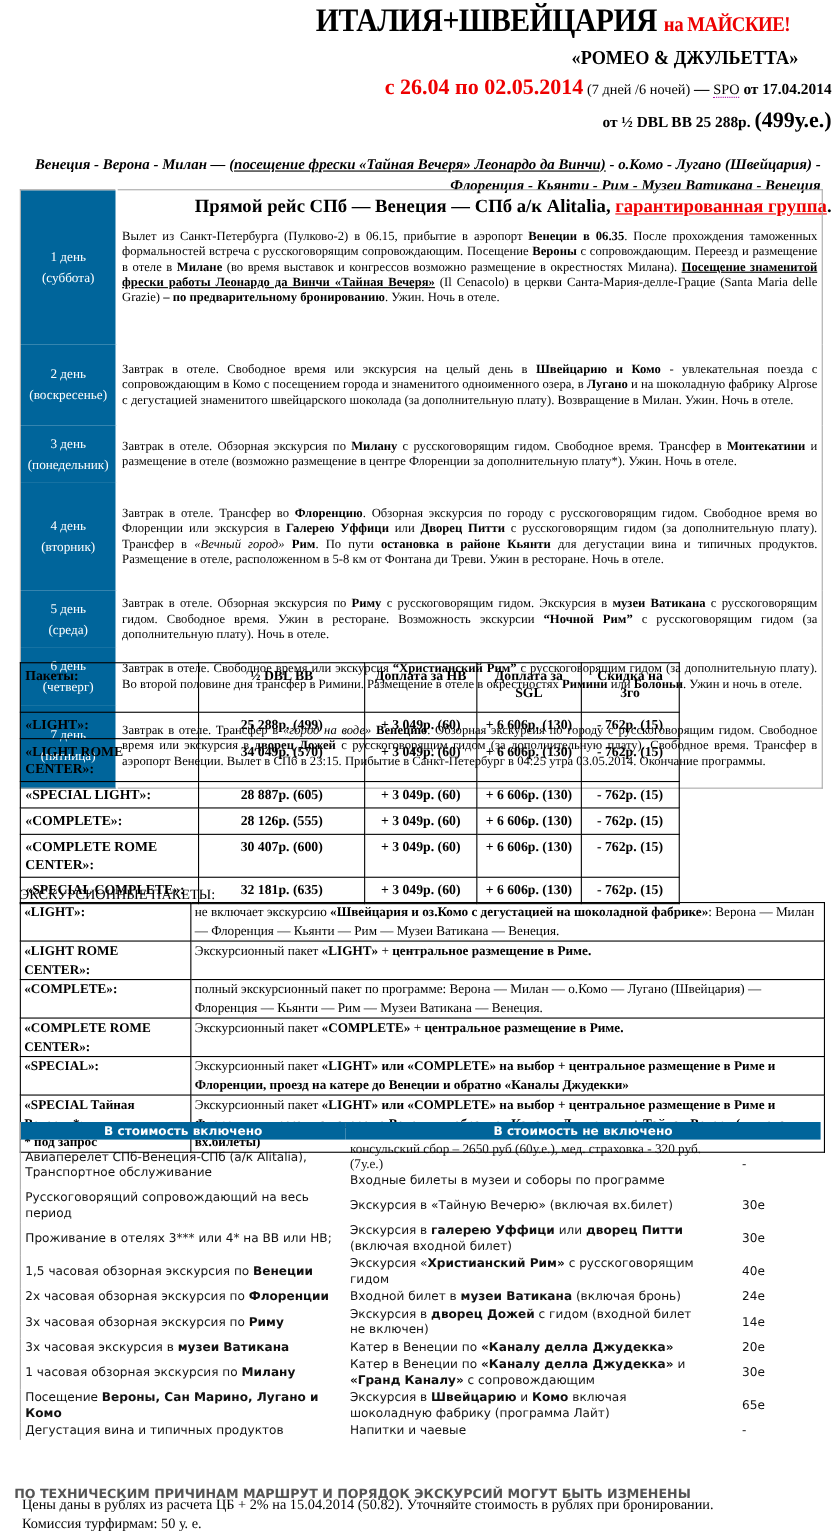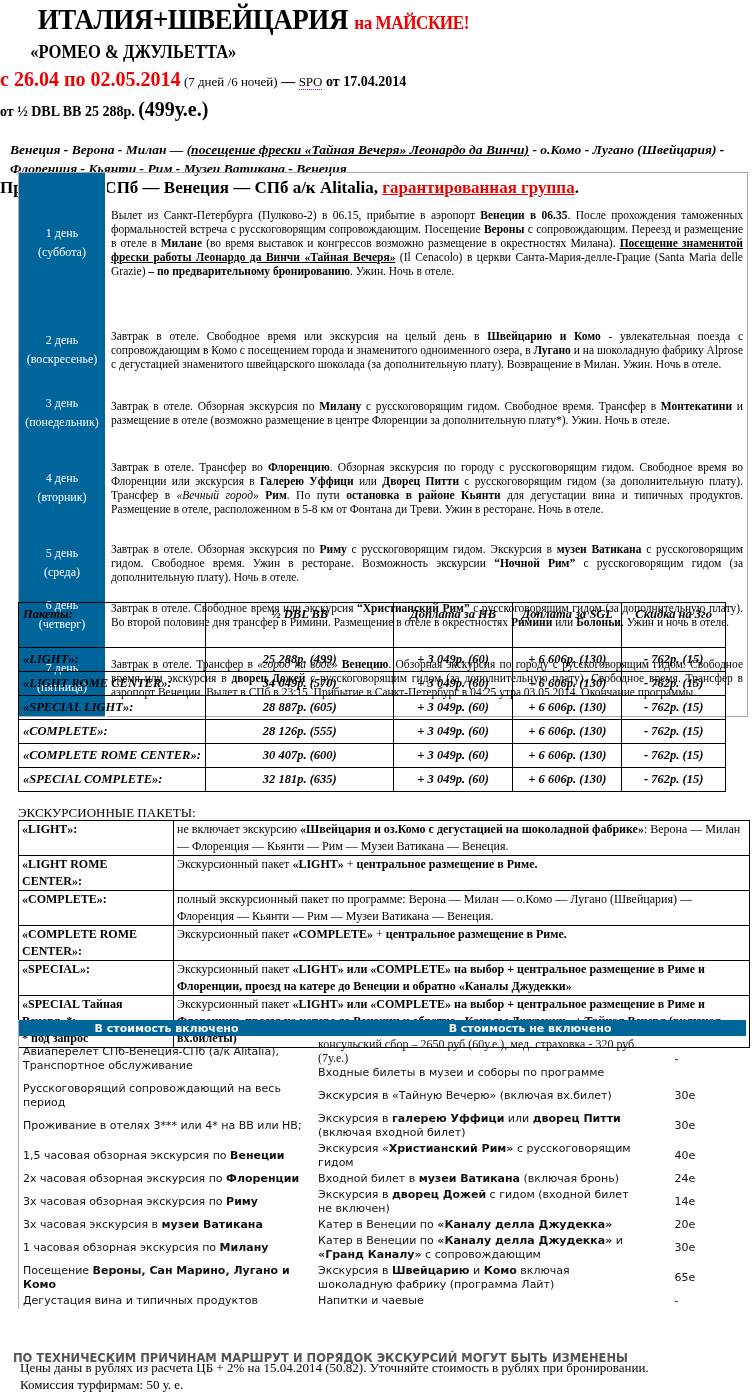--- a/index.html
+++ b/index.html
@@ -1,35 +1,35 @@
 <!DOCTYPE html>
 <html><head>
 <meta charset="utf-8">
 <style>
   html, body { margin:0; padding:0; background:#fff; }
   body { width:756px; height:1393px; overflow:hidden; font-family:"Liberation Serif", serif; color:#000; position:relative; }
-  .hdr { text-align:left; }
+  .hdr { text-align:right; }
   .t1 { font-size:30px; font-weight:bold; line-height:34px; margin-top:2px; letter-spacing:-0.5px; transform:scaleX(0.9); }
   .t1 .red { color:#e00; font-size:19px; }
   .t2 { font-size:18px; font-weight:bold; line-height:24px; transform:scaleX(0.92); }
   .t3 { line-height:30px; font-weight:bold; font-size:14px; }
   .t3 .red { color:#e00; font-size:20px; }
   .t3 .norm { font-weight:normal; font-size:13px; }
   .t3 .spo { border-bottom:1px dotted #a0a; }
   .t4 { font-size:14px; font-weight:bold; line-height:24px; }
   .t4 .big { font-size:20px; }
   .route { font-size:13.5px; font-style:italic; font-weight:bold; line-height:19px; margin-top:16px; padding:0 10px; }
   .route .u { text-decoration:underline; }
   .flight { font-size:17px; font-weight:bold; line-height:20px; }
   .flight .red { color:#e00; text-decoration:underline; }
   .itin { position:absolute; left:18px; top:172px; width:730px; border:1px solid #aaa; border-collapse:collapse; }
   .itin td { vertical-align:middle; font-size:11.5px; line-height:14px; padding:3px 4px; }
   .itin td.day { background:#00659b; color:#fff; width:78px; text-align:center; font-size:12px; line-height:19px; border-right:2px solid #fff; }
   .itin td.desc { text-align:justify; }
-  .prices { position:absolute; left:18px; top:602px; width:708px; border-collapse:collapse;font-style:italic; }
+  .prices { position:absolute; left:18px; top:602px; width:600px; border-collapse:collapse; }
   .prices td, .prices th { border:1px solid #000; font-size:12.5px; font-weight:bold; padding:3px 4px; line-height:16px; }
   .prices th { text-align:center; vertical-align:top; }
   .prices th:first-child { text-align:left; }
   .prices td { text-align:center; vertical-align:top; }
   .prices td:first-child { text-align:left; }
   .excHead { position:absolute; left:18px; top:805px; font-size:13px; }
   .exc { position:absolute; left:18px; top:820px; width:732px; border-collapse:collapse; }
   .exc td { border:1px solid #000; font-size:12px; line-height:17px; padding:0 3px; vertical-align:top; }
   .exc td:first-child { width:148px; font-weight:bold; }
   .incl { position:absolute; left:18px; top:1020px; width:728px; border-collapse:collapse; border-left:1px solid #aaa; }

